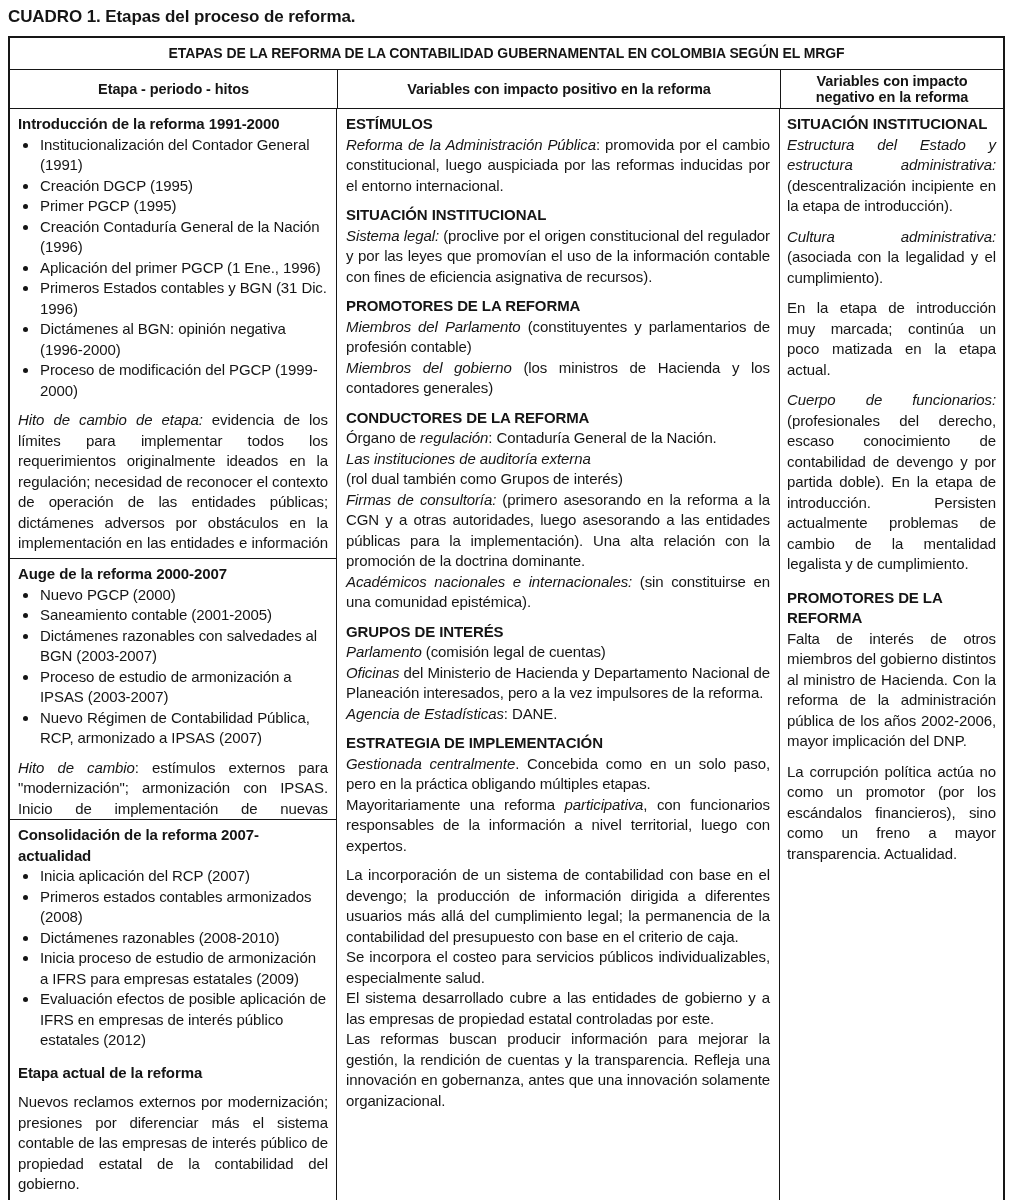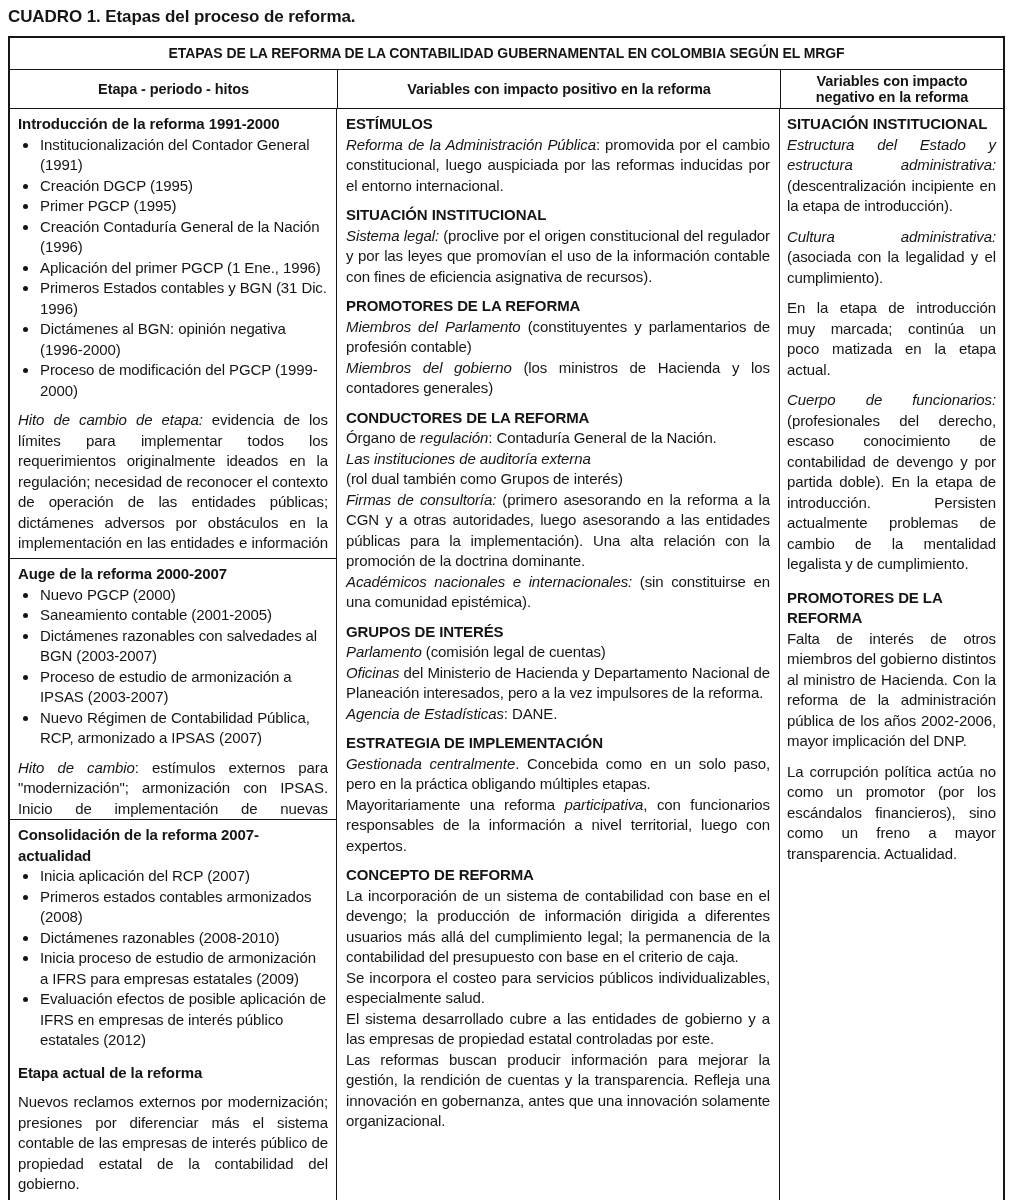--- a/index.html
+++ b/index.html
@@ -126,21 +126,20 @@
             <p class="spara"><span class="it">Parlamento</span><span> (comisión legal de cuentas)</span></p>
             <p class="spara"><span class="it">Oficinas</span><span> del Ministerio de Hacienda y Departamento Nacional de Planeación interesados, pero a la vez impulsores de la reforma.</span></p>
             <p class="spara"><span class="it">Agencia de Estadísticas</span><span>: DANE.</span></p>
           </div>
           <div class="sec">
             <div class="sec-h">ESTRATEGIA DE IMPLEMENTACIÓN</div>
             <p class="spara"><span class="it">Gestionada centralmente</span><span>. Concebida como en un solo paso, pero en la práctica obligando múltiples etapas.</span></p>
             <p class="spara"><span>Mayoritariamente una reforma </span><span class="it">participativa</span><span>, con funcionarios responsables de la información a nivel territorial, luego con expertos.</span></p>
           </div>
           <div class="sec">
-            <div class="sec-h">CONCEPTO DE REFORMA</div>
             <p class="spara"><span>La incorporación de un sistema de contabilidad con base en el devengo; la producción de información dirigida a diferentes usuarios más allá del cumplimiento legal; la permanencia de la contabilidad del presupuesto con base en el criterio de caja.</span></p>
             <p class="spara"><span>Se incorpora el costeo para servicios públicos individualizables, especialmente salud.</span></p>
             <p class="spara"><span>El sistema desarrollado cubre a las entidades de gobierno y a las empresas de propiedad estatal controladas por este.</span></p>
             <p class="spara"><span>Las reformas buscan producir información para mejorar la gestión, la rendición de cuentas y la transparencia. Refleja una innovación en gobernanza, antes que una innovación solamente organizacional.</span></p>
           </div>
         </div>
       <div class="bcol3" id="col3">
           <div class="sec">
             <div class="sec-h">SITUACIÓN INSTITUCIONAL</div>
             <p class="spara"><span class="it">Estructura del Estado y estructura administrativa:</span><span> (descentralización incipiente en la etapa de introducción).</span></p>

